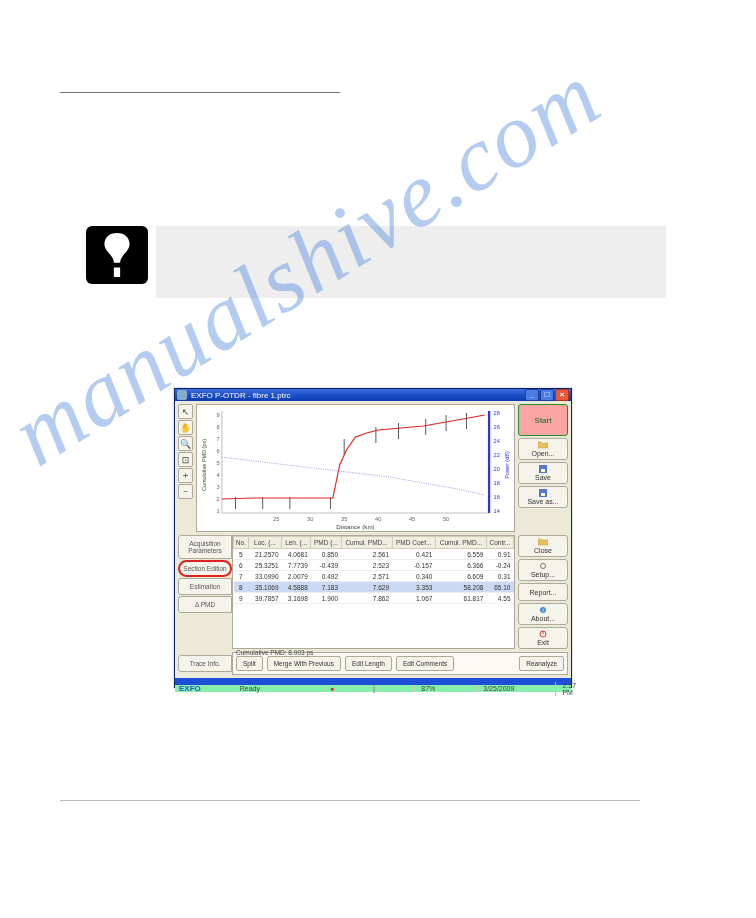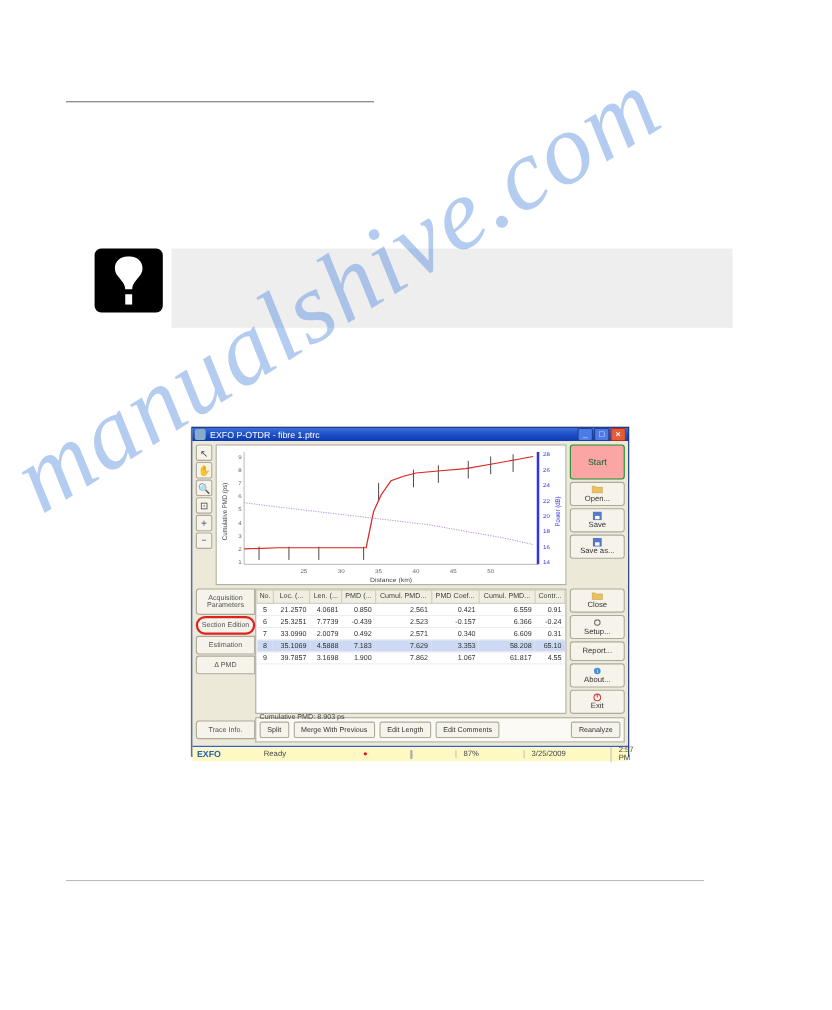--- a/index.html
+++ b/index.html
@@ -94,21 +94,21 @@
   .lower { display:flex; margin-top:3px; align-items:center; }
   .lower .tab2 { width:54px; background:#f5f3ea; border:1px solid #adaa9c;
     border-radius:3px 0 0 3px; font-size:6.5px; text-align:center; padding:4px 2px;
     color:#555; }
   .lower .barea { flex:1; background:#fbfaf5; border:1px solid #adaa9c;
     padding:3px; display:flex; align-items:center; gap:4px; }
   .lower .clabel { font-size:6.5px; color:#444; margin-right:auto; }
   .abtn { background:#f5f3ea; border:1px solid #adaa9c; border-radius:2px;
     font-size:6.5px; padding:3px 6px; color:#333; }
 
-  .statusbar { height:14px; background:#fef9c3; border-top:1px solid #1d4ed8;
+  .statusbar { height:14px; background:#86efac; border-top:7px solid #1d4ed8;
     display:flex; align-items:center; padding:0 4px; font-size:7px; color:#444;gap:35px; }
   .statusbar .logo { font-weight:bold; color:#2060c0; margin-right:4px; font-size:8px; }
   .statusbar .spacer { flex:1; }
   .statusbar .cbar { width:40px; height:8px;
     background:linear-gradient(90deg,#f33,#fa0,#ee0,#6c3,#0a3); border:1px solid #aaa;
     margin:0 4px; }
   .statusbar .cell { border-left:1px solid #c6c3b3; padding:0 6px; }
 </style>
 </head>
 <body>

